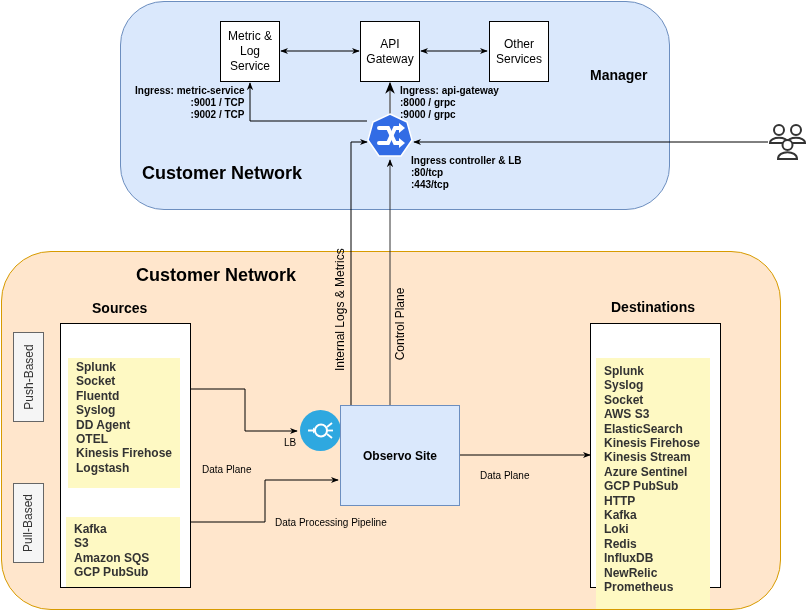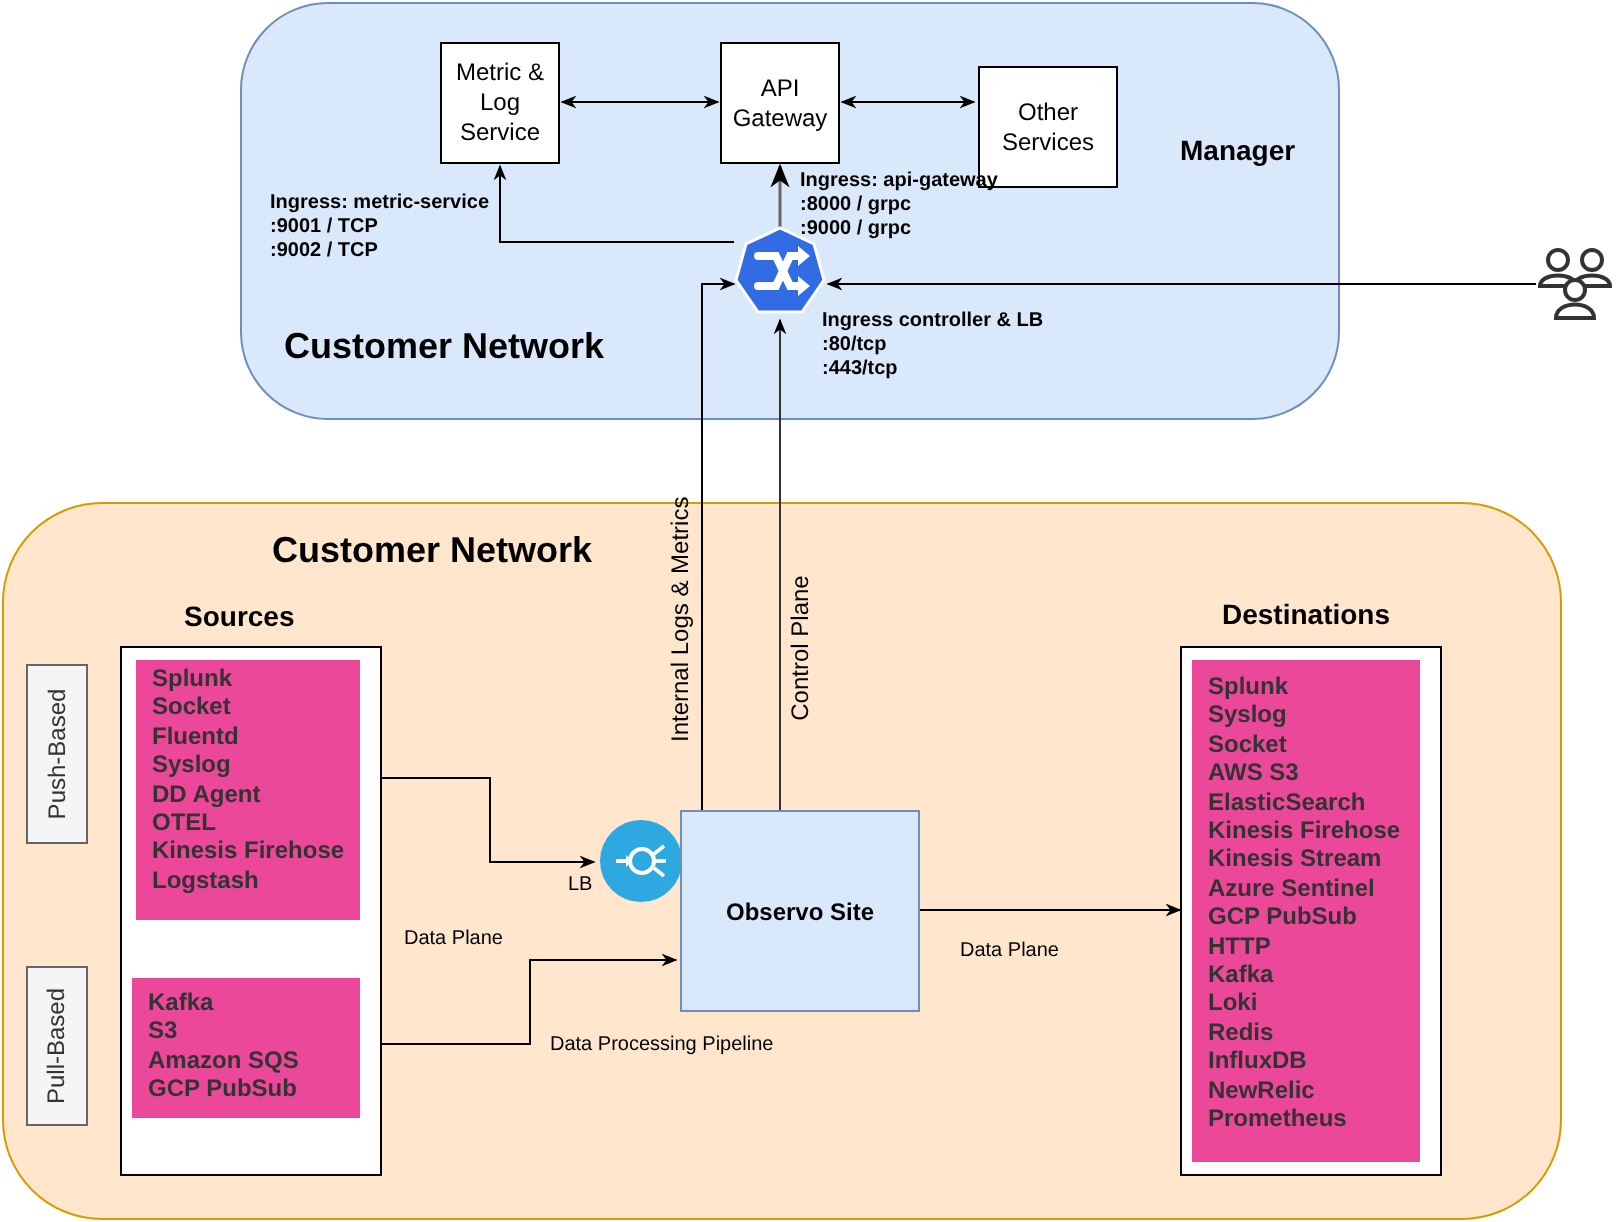--- a/index.html
+++ b/index.html
@@ -10,22 +10,22 @@
       background: #dae8fc; border: 1px solid #6c8ebf; border-radius: 44px; box-sizing: border-box; }
     .region-customer { left: 1px; top: 251px; width: 780px; height: 359px;
       background: #ffe6cc; border: 1px solid #d79b00; border-radius: 50px; box-sizing: border-box; }
     .svc-box { background: #fff; border: 1px solid #000; box-sizing: border-box;
       display: flex; align-items: center; justify-content: center; text-align: center;
       font-size: 12px; line-height: 15px; }
     .label-bold { font-weight: bold; }
     .small-bold { font-size: 10px; font-weight: bold; line-height: 12px; }
     .small { font-size: 10px; line-height: 12px; }
     .list-panel { background: #fff; border: 1px solid #000; box-sizing: border-box; }
-    .list-inner { background: #ec4899; box-sizing: border-box; padding: 2px 0 0 8px;
-      font-size: 12px; font-weight: bold; line-height: 14.4px; color: #333; }
+    .list-inner { background: #fef9c3; box-sizing: border-box; padding: 2px 0 0 8px;
+      font-size: 12px; font-weight: bold; line-height: 14.4px; color: #333; margin-top: 28px; }
     .side-tag { background: #f5f5f5; border: 1px solid #666; box-sizing: border-box;
       display: flex; align-items: center; justify-content: center; }
     .side-tag span { transform: rotate(-90deg); white-space: nowrap; font-size: 12px; color: #333; }
     .vert-label { transform: rotate(-90deg); transform-origin: center; white-space: nowrap; font-size: 12px; }
     .site-box { left: 340px; top: 405px; width: 120px; height: 101px; background: #dae8fc;
       border: 1px solid #6c8ebf; box-sizing: border-box; display: flex; align-items: center;
       justify-content: center; font-size: 12px; font-weight: bold; }
     svg.lines { position: absolute; left: 0; top: 0; }
   </style>
 </head>
@@ -61,28 +61,28 @@
 
   <line x1="440" y1="455" x2="590" y2="455" stroke="#000" stroke-width="1" marker-end="url(#arr)"></line>
 </svg>
 
 <div class="abs svc-box" style="left:220px; top:21px; width:60px; height:61px;">
   <span>Metric &amp; Log Service</span>
 </div>
 <div class="abs svc-box" style="left:360px; top:21px; width:60px; height:61px;">
   <span>API Gateway</span>
 </div>
-<div class="abs svc-box" style="left:489px; top:21px; width:70px; height:61px;margin-top:12px;">
+<div class="abs svc-box" style="left:489px; top:21px; width:60px; height:61px;">
   <span>Other Services</span>
 </div>
 
 <div class="abs label-bold" style="left:590px; top:67px; font-size:14px;">Manager</div>
 <div class="abs label-bold" style="left:142px; top:163px; font-size:18px;">Customer Network</div>
 
-<div class="abs small-bold" style="left:135px; top:96px;">
+<div class="abs small-bold" style="left:135px; top:85px;text-align:right;">
   <div>Ingress: metric-service</div>
   <div>:9001 / TCP</div>
   <div>:9002 / TCP</div>
 </div>
 <div class="abs small-bold" style="left:400px; top:85px;">
   <div>Ingress: api-gateway</div>
   <div>:8000 / grpc</div>
   <div>:9000 / grpc</div>
 </div>
 <div class="abs small-bold" style="left:411px; top:155px;">

